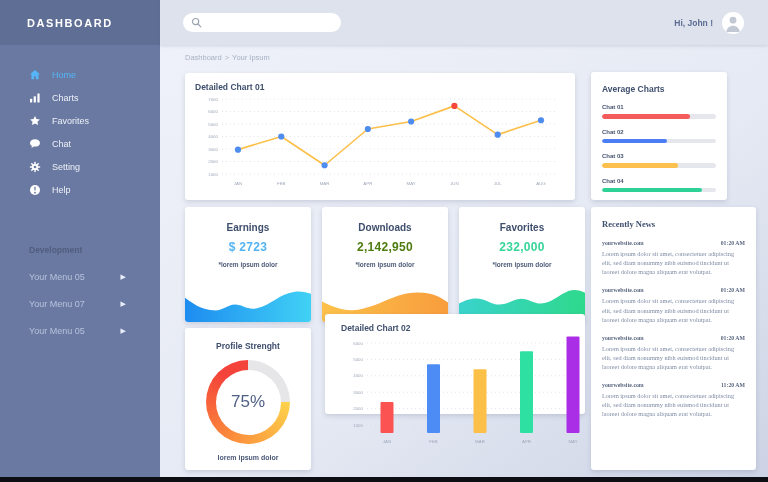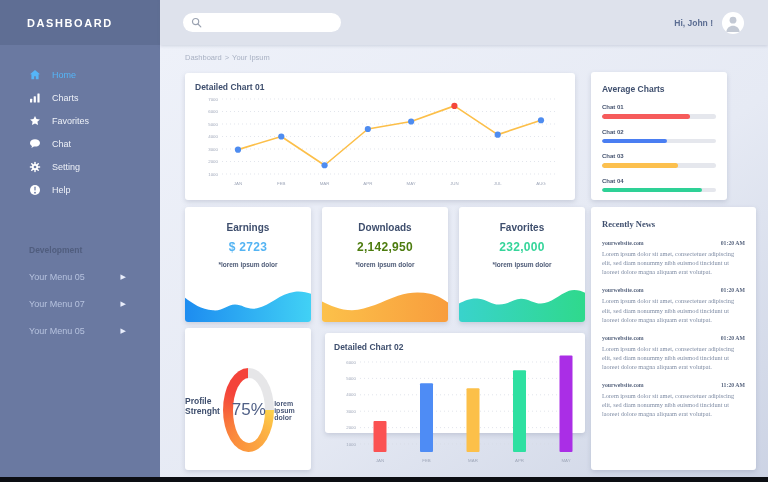--- a/index.html
+++ b/index.html
@@ -31,42 +31,42 @@
              background:linear-gradient(145deg,#eef1f9 0%,#e6eaf4 55%,#ccd3e4 100%); }
   .breadcrumb { position:absolute; left:25px; top:8px; font-size:7.5px; color:#a9b1c3; }
   .breadcrumb span { margin-right:3px; }
   .card { position:absolute; background:#fff; border-radius:3px; box-shadow:0 2px 5px rgba(90,100,130,.22); }
   .card-title { font-size:8.5px; font-weight:bold; color:#3f4f6e; }
 
   #card-chart01 { left:25px; top:28px; width:390px; height:127px; padding:9px 8px 2px 10px; }
   #card-avg     { left:431px; top:27px; width:136px; height:128px; padding:12px 11px; }
   #card-news    { left:431px; top:162px; width:165px; height:263px; padding:12px 11px;font-family:Liberation Serif, serif; }
   #card-profile { left:25px; top:283px; width:126px; height:142px; }
-  #card-chart02 { left:165px; top:288px; width:260px; height:100px; padding:9px 8px 2px 9px; }
+  #card-chart02 { left:165px; top:269px; width:260px; height:100px; padding:9px 8px 2px 16px; }
 
   .stat-card { width:126px; height:115px; top:162px; display:flex; flex-direction:column; align-items:center; overflow:hidden; padding-top:15px; }
   #card-earnings { left:25px; } #card-downloads { left:162px; } #card-favorites { left:299px; }
   .stat-title { font-size:10px; font-weight:bold; color:#3e4e6d; }
   .stat-value { font-size:12px; font-weight:bold; margin-top:7px; letter-spacing:.3px; }
   .stat-note  { font-size:6.5px; font-weight:bold; color:#4e5b77; margin-top:7px; }
   .spark { margin-top:auto; width:100%; height:37px; display:block; }
 
   
   .avg-row { margin-top:10px; }
   .avg-label { font-size:6px; font-weight:bold; color:#45536f; margin-bottom:4px; }
   .avg-track { height:4.5px; border-radius:3px; background:#e5e7ed; overflow:hidden; }
   .avg-fill { height:100%; border-radius:3px; display:block; }
 
   
   .news-item { margin-top:11px; }
   .news-head { display:flex; justify-content:space-between; font-size:5.8px; font-weight:bold; color:#5a6780; }
   .news-body { margin-top:3px; font-size:6.3px; line-height:1.45; color:#7f8ca4; }
 
   
-  #card-profile { display:flex; flex-direction:row; align-items:center; padding-top:13px; }
+  #card-profile { display:flex; flex-direction:column; align-items:center; padding-top:13px; }
   .donut { position:relative; width:84px; height:84px; border-radius:50%; margin-top:9px; }
   .donut-hole { position:absolute; inset:9.5px; border-radius:50%; background:#fff; display:flex; align-items:center; justify-content:center;
                 font-size:17px; color:#4f5f86; }
   .profile-note { margin-top:10px; font-size:7px; font-weight:bold; color:#4a5878; }
 
   .chart-box { width:100%; }
   .bottom-strip { position:absolute; left:0; bottom:0; width:768px; height:5px; background:#0c0e13; z-index:10; }
 </style>
 </head>
 <body>

